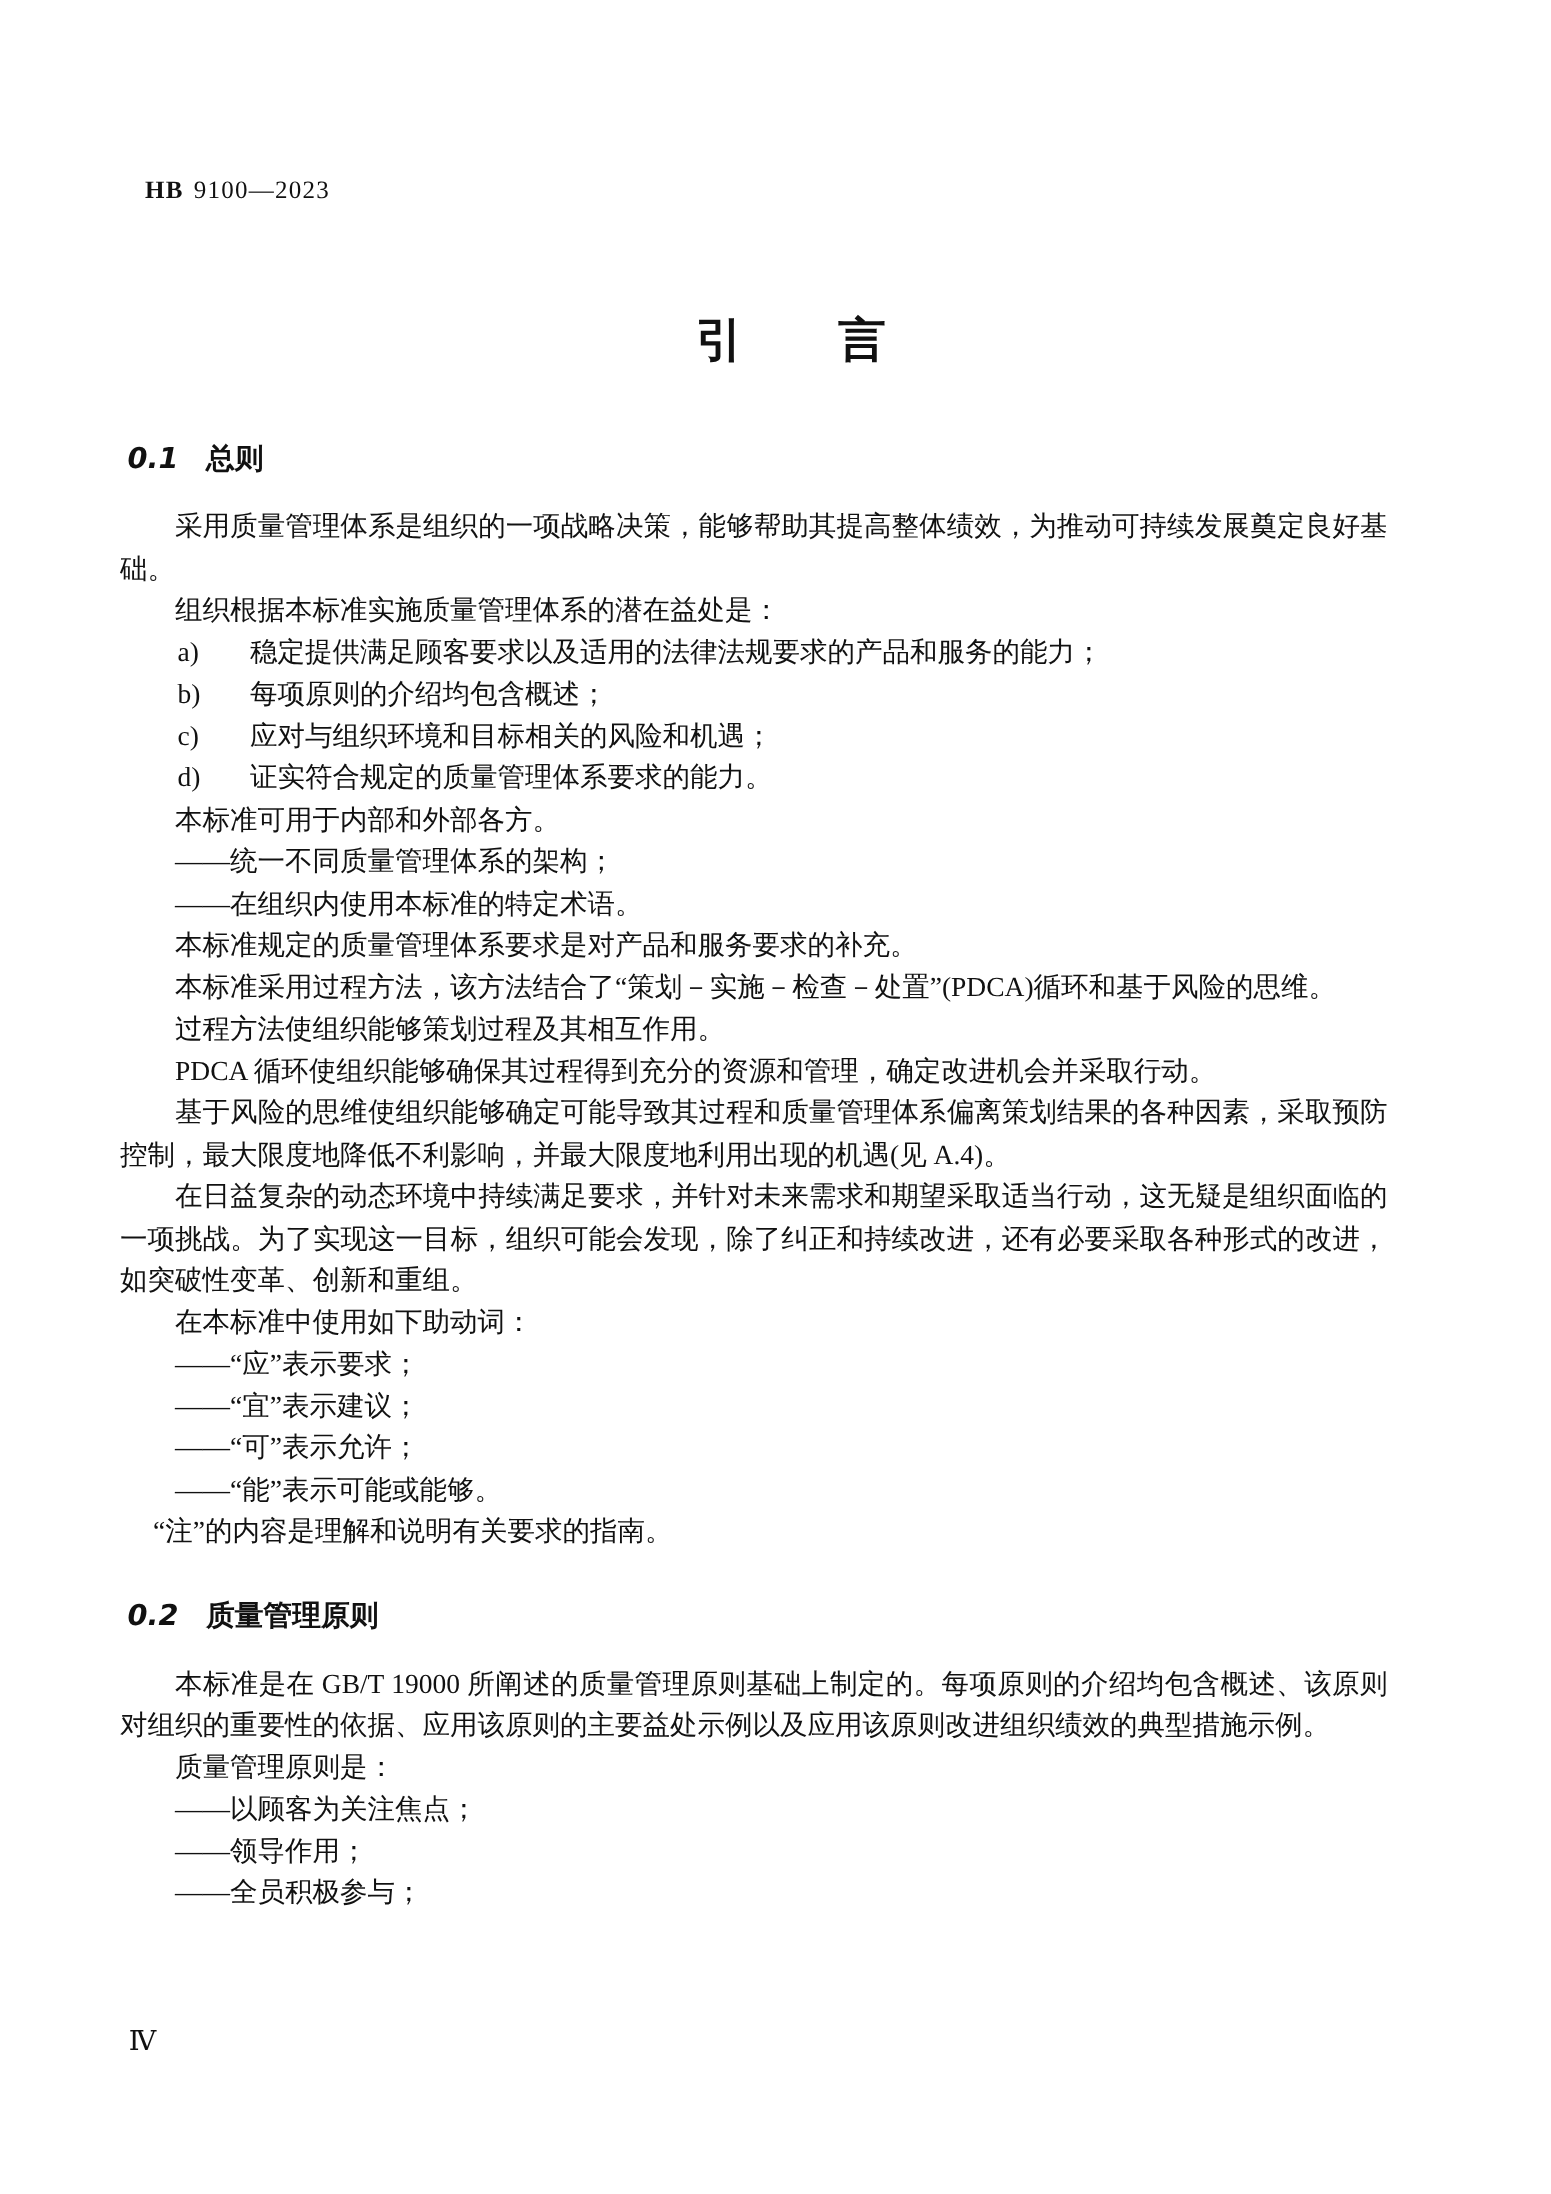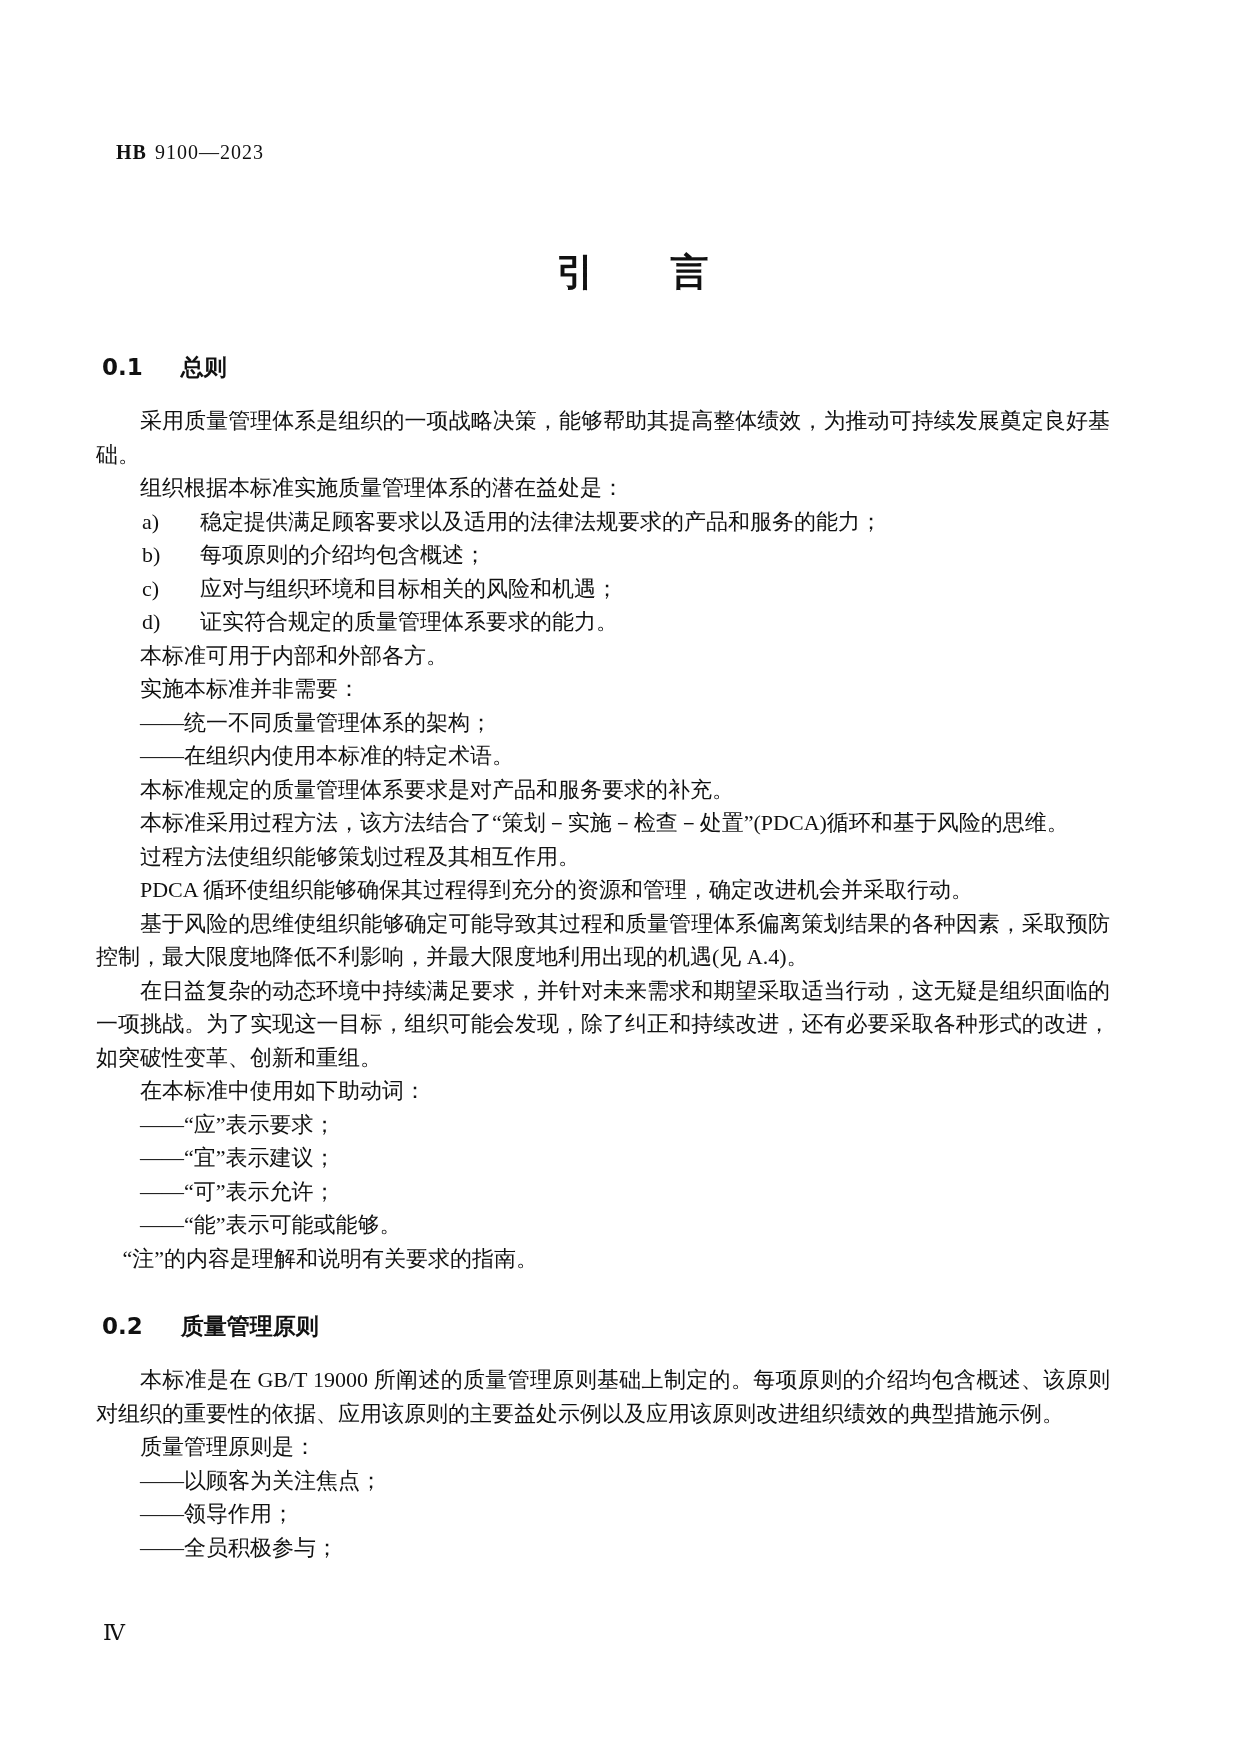--- a/index.html
+++ b/index.html
@@ -54,21 +54,21 @@
     text-align: justify;
   }
   .sec-heading {
     margin: 0 0 22px 6px;
     font-family: "DejaVu Sans", "Liberation Sans", sans-serif;
     font-weight: bold;
     font-size: 23px;
     line-height: 30px;
     text-align: left;
   }
-  .sec-heading .sec-num { margin-right: 38px; }
+  .sec-heading .sec-num { margin-right: 22px; font-style: italic; }
   section + section { margin-top: 36px; }
   .content p {
     margin: 0;
     padding: 0;
     text-indent: 2em;
   }
   .content p.li {
     position: relative;
     text-indent: 0;
     padding-left: 104px;
@@ -101,21 +101,20 @@
   <div class="content" id="content">
       <section>
         <h2 class="sec-heading"><span class="sec-num">0.1</span><span>总则</span></h2>
         <p class="para">采用质量管理体系是组织的一项战略决策，能够帮助其提高整体绩效，为推动可持续发展奠定良好基础。</p>
         <p class="para">组织根据本标准实施质量管理体系的潜在益处是：</p>
         <p class="li"><span class="li-marker">a)</span><span>稳定提供满足顾客要求以及适用的法律法规要求的产品和服务的能力；</span></p>
         <p class="li"><span class="li-marker">b)</span><span>每项原则的介绍均包含概述；</span></p>
         <p class="li"><span class="li-marker">c)</span><span>应对与组织环境和目标相关的风险和机遇；</span></p>
         <p class="li"><span class="li-marker">d)</span><span>证实符合规定的质量管理体系要求的能力。</span></p>
         <p class="para">本标准可用于内部和外部各方。</p>
-        <p class="para">实施本标准并非需要：</p>
         <p class="para">——统一不同质量管理体系的架构；</p>
         <p class="para">——在组织内使用本标准的特定术语。</p>
         <p class="para">本标准规定的质量管理体系要求是对产品和服务要求的补充。</p>
         <p class="para">本标准采用过程方法，该方法结合了“策划－实施－检查－处置”(PDCA)循环和基于风险的思维。</p>
         <p class="para">过程方法使组织能够策划过程及其相互作用。</p>
         <p class="para">PDCA 循环使组织能够确保其过程得到充分的资源和管理，确定改进机会并采取行动。</p>
         <p class="para">基于风险的思维使组织能够确定可能导致其过程和质量管理体系偏离策划结果的各种因素，采取预防控制，最大限度地降低不利影响，并最大限度地利用出现的机遇(见 A.4)。</p>
         <p class="para">在日益复杂的动态环境中持续满足要求，并针对未来需求和期望采取适当行动，这无疑是组织面临的一项挑战。为了实现这一目标，组织可能会发现，除了纠正和持续改进，还有必要采取各种形式的改进，如突破性变革、创新和重组。</p>
         <p class="para">在本标准中使用如下助动词：</p>
         <p class="para">——“应”表示要求；</p>

